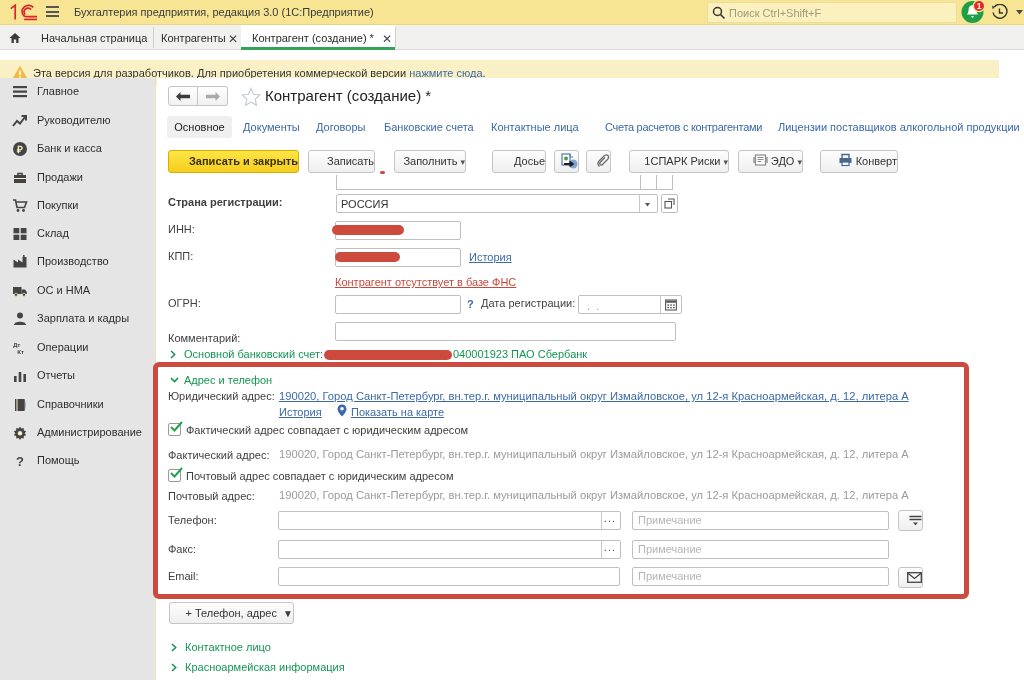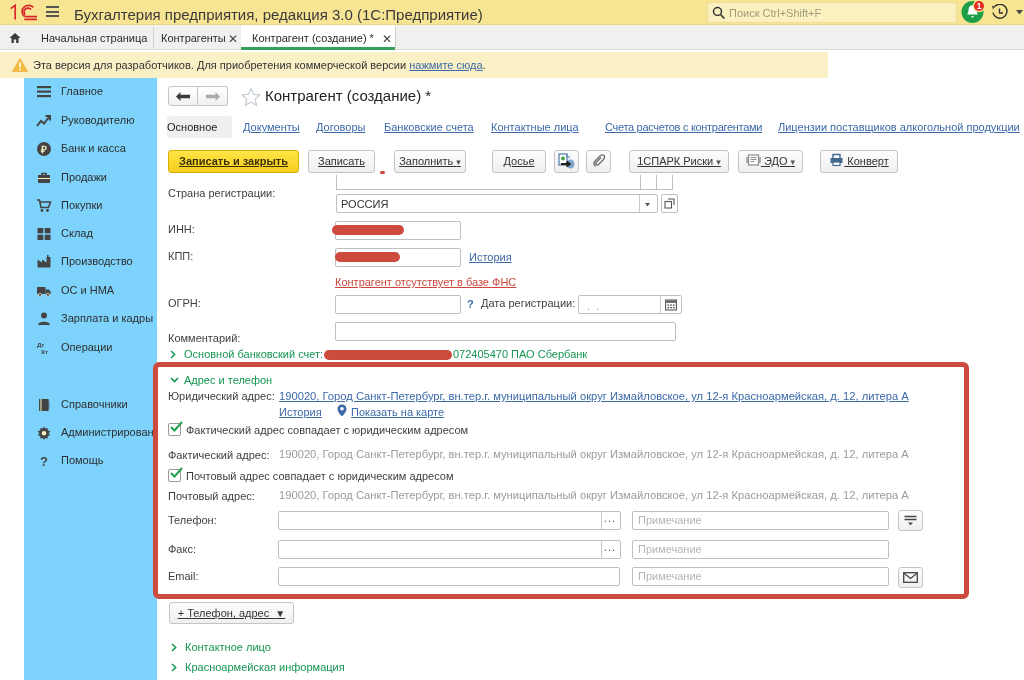--- a/index.html
+++ b/index.html
@@ -1,60 +1,60 @@
 <!DOCTYPE html>
 <html><head>
 <meta charset="utf-8">
 <style>
 * { margin:0; padding:0; box-sizing:border-box; }
 html,body { width:1024px; height:680px; overflow:hidden; }
 body { font-family:"Liberation Sans", sans-serif; position:relative; background:#fff; }
 
 
 #topbar { position:absolute; left:0; top:0; width:1024px; height:25px; background:#F7E594; border-bottom:1px solid #E8D583; }
-#title1c { position:absolute; left:74px; top:6px; font-size:15px; color:#3a3a3a; }
+#title1c { position:absolute; left:74px; top:6px; font-size:11px; color:#3a3a3a; }
 #hamb { position:absolute; left:46px; top:6px; width:13px; height:11px; }
 #hamb div { height:2px; background:#555; margin-bottom:2.5px; }
 #search { position:absolute; left:707px; top:2px; width:250px; height:21px; background:#FAF1BE; border:1px solid #EDDF9A; border-radius:2px; }
 #search span { position:absolute; left:21px; top:4px; font-size:11px; color:#A09A7E; }
 
 #tabbar { position:absolute; left:0; top:25px; width:1024px; height:25px; background:#F0F0EE; border-bottom:1px solid #D9D9D9; }
 .tabsep { position:absolute; top:2px; height:21px; width:1px; background:#CFCFCF; }
 #tab3 { position:absolute; left:241px; top:0; width:154px; height:25px; background:#FFFFFF; border-bottom:3px solid #35A159; }
 .tabtxt { font-size:11px; color:#2b2b2b; position:absolute; top:7px; }
 .tabx { color:#444; font-size:12px; }
 
 
-#warnbar { position:absolute; left:0; top:52px; width:828px; height:26px; background:#FAF0C5; }
+#warnbar { position:absolute; left:0; top:60px; width:999px; height:26px; background:#FAF0C5; }
 #warntxt { position:absolute; left:33px; top:7px; font-size:11px; color:#333; }
 #warntxt a { color:#3C69A8; }
 
 
-#sidebar { position:absolute; left:0; top:78px; width:156px; height:602px; background:#7dd3fc; border-right:1px solid #F0E4AC;margin-left:24px; }
+#sidebar { position:absolute; left:0; top:78px; width:156px; height:602px; background:#e5e5e5; border-right:1px solid #F0E4AC; }
 .mitem { position:absolute; left:0; width:156px; height:28px; font-size:11px; color:#2e2e2e; }
 .mitem .ic { position:absolute; left:12px; top:0px; width:16px; height:16px; }
 .mitem .tx { position:absolute; left:37px; top:1px; }
 
 
 #content { position:absolute; left:157px; top:78px; width:867px; height:602px; background:#fff; }
 
 
 .navbtn { position:absolute; top:8px; width:30px; height:20px; background:linear-gradient(#ffffff,#f1f1f1); border:1px solid #C4C4C4; }
 #btnback { left:11px; border-radius:3px 0 0 3px; }
 #btnfwd { left:41px; border-radius:0 3px 3px 0; border-left:none; }
 #star { position:absolute; left:84px; top:9px; }
 #formtitle { position:absolute; left:108px; top:9px; font-size:15px; color:#222; }
 
 
 #sectabs { position:absolute; left:0; top:36px; width:867px; height:26px; font-size:11px; }
-#sectabs .active { position:absolute; left:10px; top:2px; width:65px; height:22px; background:#EFEFEF; border-radius:3px; color:#222; text-align:left; line-height:22px; }
-#sectabs a { position:absolute; top:7px; color:#3C69A8; text-decoration:underline; white-space:nowrap; }
-
-
-.tbtn { position:absolute; top:72px; height:23px; background:linear-gradient(#FDFDFD,#EFEFEF); border:1px solid #C4C4C4; border-radius:3px; font-size:11px; color:#333; text-align:center; line-height:21px;text-decoration:underline; }
+#sectabs .active { position:absolute; left:10px; top:2px; width:65px; height:22px; background:#EFEFEF; border-radius:3px; color:#222; text-align:center; line-height:22px; }
+#sectabs a { position:absolute; top:7px; color:#3C69A8; white-space:nowrap; }
+
+
+.tbtn { position:absolute; top:72px; height:23px; background:linear-gradient(#FDFDFD,#EFEFEF); border:1px solid #C4C4C4; border-radius:3px; font-size:11px; color:#333; text-align:right; line-height:21px; }
 #btnsave { left:11px; width:131px; background:linear-gradient(#FFE546,#F5CE1E); border:1px solid #D9AE00; font-weight:bold; color:#3a2f00; }
 
 
 .flabel { position:absolute; left:11px; font-size:11px; color:#3f3f3f; }
 .finput { position:absolute; background:#fff; border:1px solid #BFBFBF; border-radius:2px; }
 .redblob { position:absolute; background:#CC4B3D; border-radius:5px; height:10px; }
 a.blue { color:#3C69A8; text-decoration:underline; }
 .grayval { color:#9B9B9B; font-size:11.2px; }
 
 
@@ -198,20 +198,30 @@
       </svg>
       <span class="tx">Зарплата и кадры</span>
     </div>
   <div class="mitem" style="top:262px;">
       <svg class="ic" viewBox="0 0 18 16">
         <text x="1" y="7" font-size="7" fill="#444" font-family="Liberation Sans" font-weight="bold">Дт</text>
         <text x="6" y="15" font-size="7" fill="#444" font-family="Liberation Sans" font-weight="bold">Кт</text>
       </svg>
       <span class="tx">Операции</span>
     </div>
+  <div class="mitem" style="top:290px;">
+      <svg class="ic" viewBox="0 0 16 16">
+        <g fill="#444">
+          <rect x="2" y="8" width="2.6" height="6"></rect>
+          <rect x="6.7" y="4" width="2.6" height="10"></rect>
+          <rect x="11.4" y="6" width="2.6" height="8"></rect>
+        </g>
+      </svg>
+      <span class="tx">Отчеты</span>
+    </div>
   <div class="mitem" style="top:319px;">
       <svg class="ic" viewBox="0 0 16 16">
         <path d="M3 2 H12.5 V14 H3 Z" fill="#444"></path>
         <path d="M12.5 2 C13.6 2.8 13.6 13.2 12.5 14" fill="#444"></path>
         <rect x="4.5" y="2" width="1" height="12" fill="#FBF3C7"></rect>
       </svg>
       <span class="tx">Справочники</span>
     </div>
   <div class="mitem" style="top:347px;">
       <svg class="ic" viewBox="0 0 16 16">
@@ -277,21 +287,21 @@
         <path d="M4 5 V1.5 H11 V5" fill="none" stroke="#44688F" stroke-width="1.4"></path>
         <rect x="1.5" y="5" width="12" height="5" fill="#44688F"></rect>
         <rect x="4" y="9" width="7" height="3.5" fill="#fff" stroke="#44688F" stroke-width="1.2"></rect>
       </svg> Конверт</div>
 
   <div style="position:absolute;left:223px;top:93px;width:5px;height:3px;background:#CC4B3D;border-radius:2px;"></div>
   <div style="position:absolute;left:179px;top:97px;width:305px;height:15px;border-left:1px solid #BFBFBF;border-right:1px solid #BFBFBF;border-bottom:1px solid #BFBFBF;"></div>
   <div style="position:absolute;left:484px;top:97px;width:16px;height:15px;border-right:1px solid #BFBFBF;border-bottom:1px solid #BFBFBF;"></div>
   <div style="position:absolute;left:500px;top:97px;width:16px;height:15px;border-right:1px solid #BFBFBF;border-bottom:1px solid #BFBFBF;"></div>
 
-  <span class="flabel" style="top:109px;">Страна регистрации:</span>
+  <span class="flabel" style="top:118px;font-weight:bold;">Страна регистрации:</span>
   <div class="finput" style="left:179px;top:116px;width:322px;height:19px;">
     <span style="position:absolute;left:4px;top:3px;font-size:11px;color:#333;">РОССИЯ</span>
     <div style="position:absolute;right:17px;top:0;width:1px;height:17px;background:#C9C9C9;"></div>
     <svg width="5" height="4" viewBox="0 0 5 4" style="position:absolute;right:7px;top:8px;">
         <path d="M0 0 H5 L2.5 3.5 Z" fill="#555"></path>
       </svg>
   </div>
   <div class="finput" style="left:504px;top:116px;width:17px;height:19px;">
     <svg width="11" height="11" viewBox="0 0 11 11" style="margin:3px 0 0 2px;">
         <rect x="1" y="3.5" width="6.5" height="6.5" fill="none" stroke="#555" stroke-width="1.1"></rect>
@@ -332,21 +342,21 @@
   </div>
 
   <span class="flabel" style="top:254px;">Комментарий:</span>
   <div class="finput" style="left:178px;top:244px;width:341px;height:19px;"></div>
 
   <svg width="6" height="9" viewBox="0 0 6 9" style="position:absolute;left:13px;top:272px;">
       <path d="M1 1 L4.7 4.5 L1 8" fill="none" stroke="#149552" stroke-width="1.5"></path>
     </svg>
   <span style="position:absolute;left:27px;top:270px;font-size:11px;color:#149552;">Основной банковский счет:</span>
   <div class="redblob" style="left:167px;top:272px;width:128px;"></div>
-  <span style="position:absolute;left:296px;top:270px;font-size:11px;color:#149552;">072405470 ПАО Сбербанк</span>
+  <span style="position:absolute;left:296px;top:270px;font-size:11px;color:#149552;">040001923 ПАО Сбербанк</span>
 
   <svg width="9" height="6" viewBox="0 0 9 6" style="position:absolute;left:13px;top:299px;">
       <path d="M1 1 L4.5 4.5 L8 1" fill="none" stroke="#149552" stroke-width="1.6"></path>
     </svg>
   <span style="position:absolute;left:27px;top:296px;font-size:11px;color:#149552;">Адрес и телефон</span>
 
   <span class="flabel" style="top:312px;">Юридический адрес:</span>
   <a class="blue" style="position:absolute;left:122px;top:312px;font-size:11.2px;" href="#">190020, Город Санкт-Петербург, вн.тер.г. муниципальный округ Измайловское, ул 12-я Красноармейская, д. 12, литера А</a>
   <a class="blue" style="position:absolute;left:122px;top:328px;font-size:11px;" href="#">История</a>
   <svg width="10" height="13" viewBox="0 0 10 13" style="position:absolute;left:180px;top:326px;">

